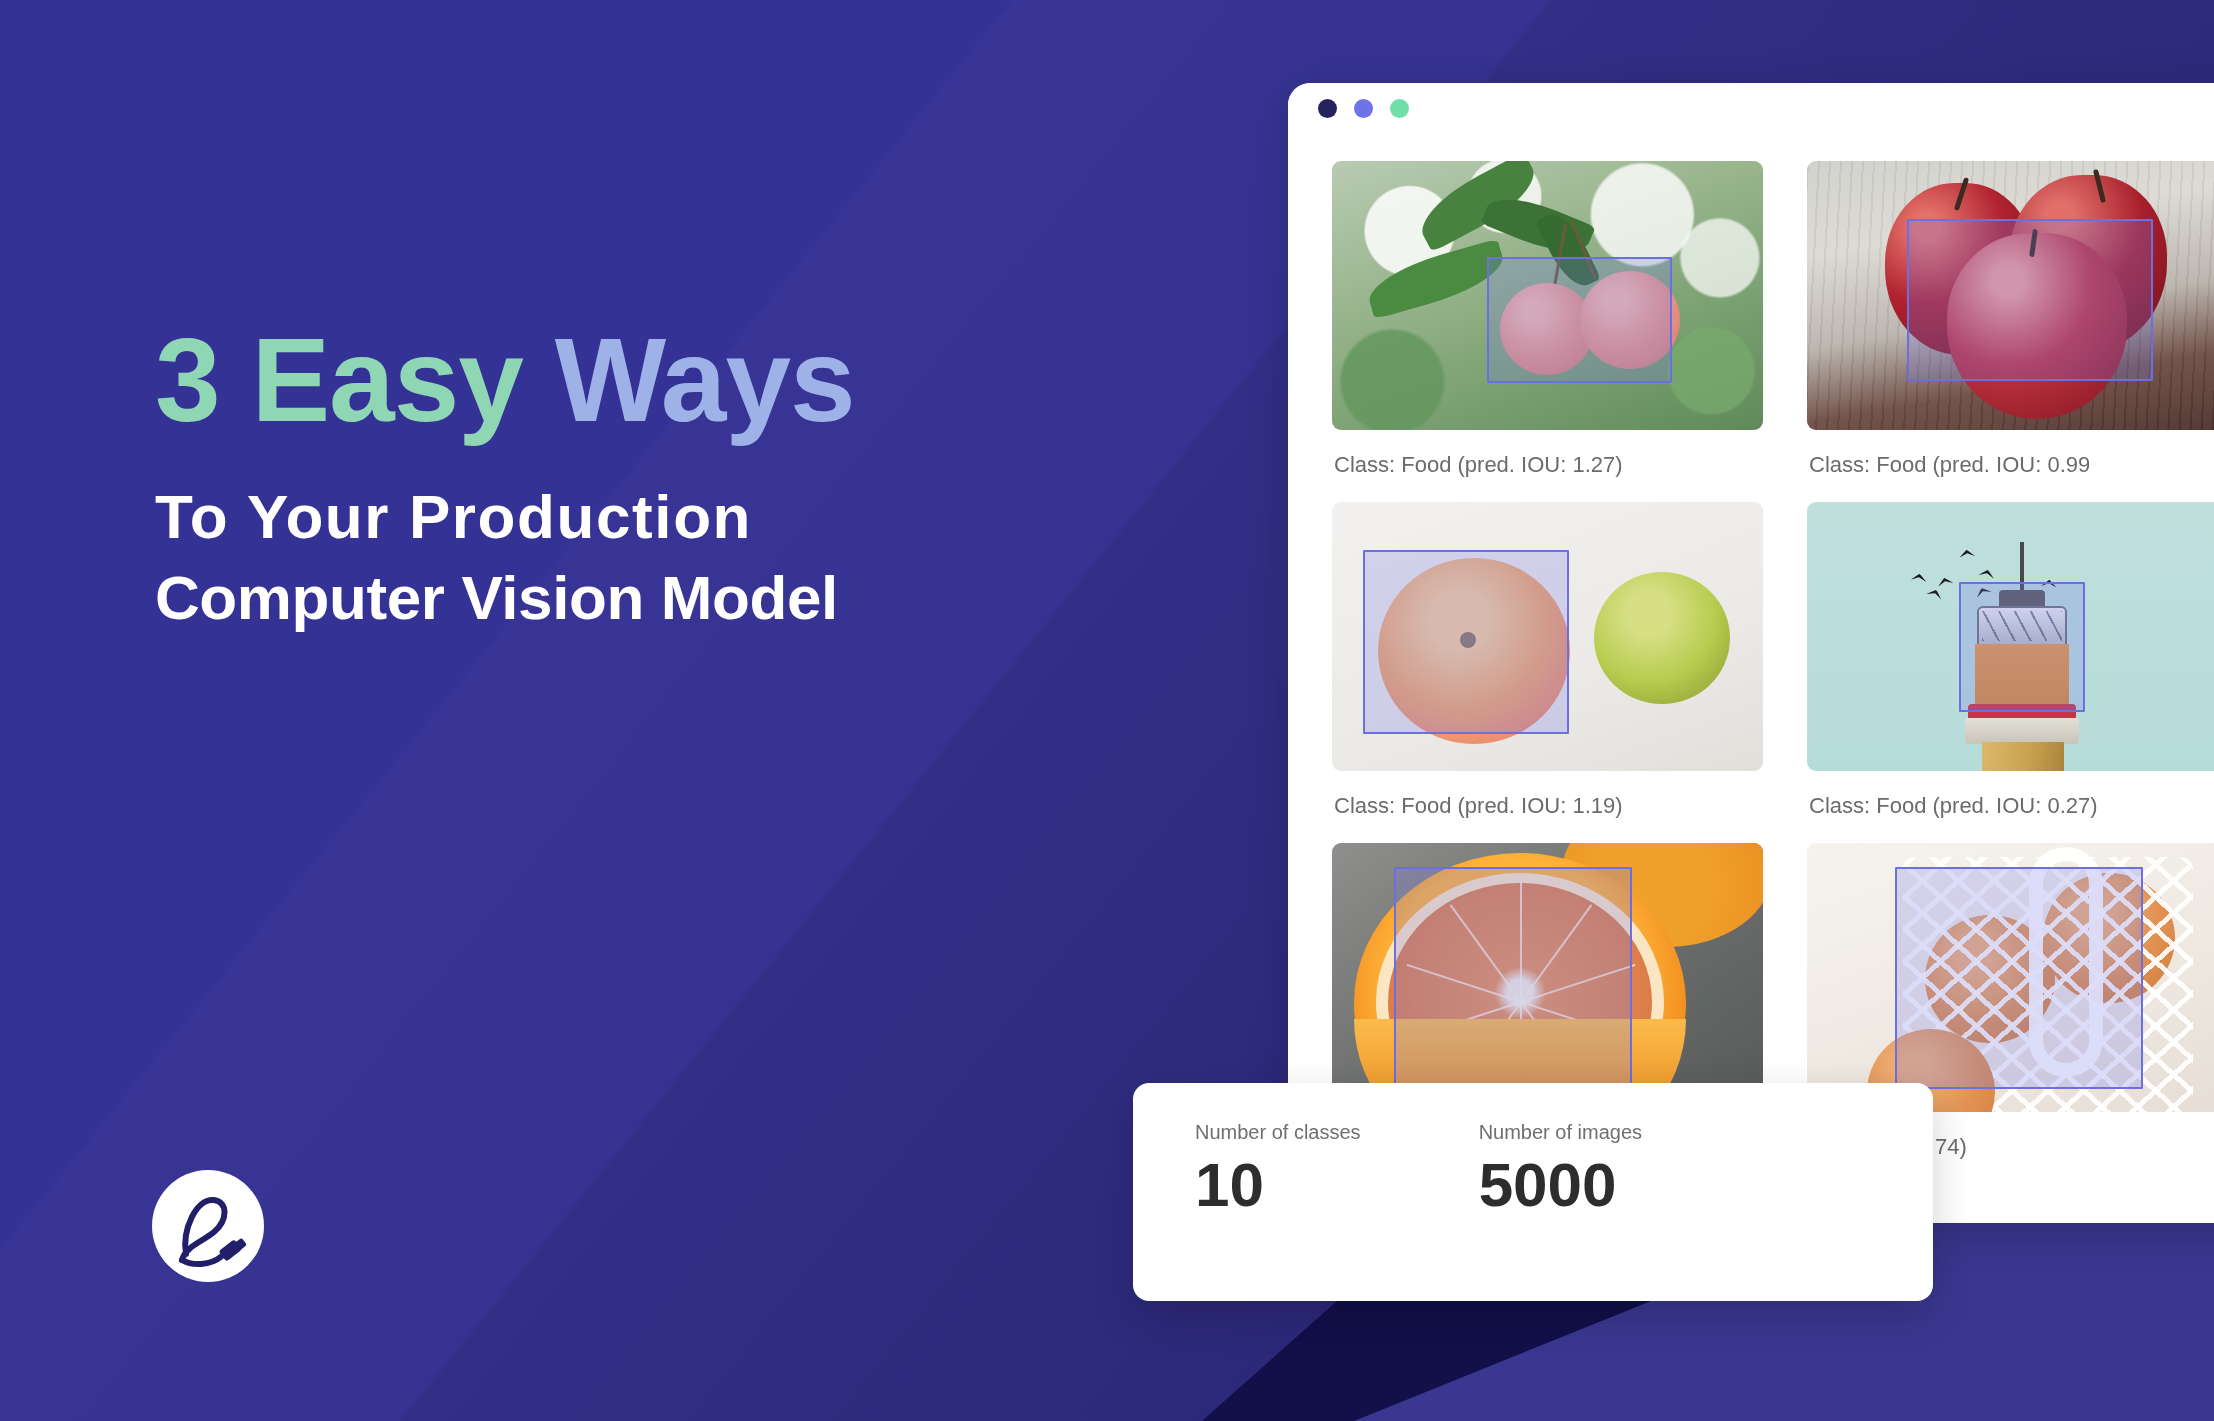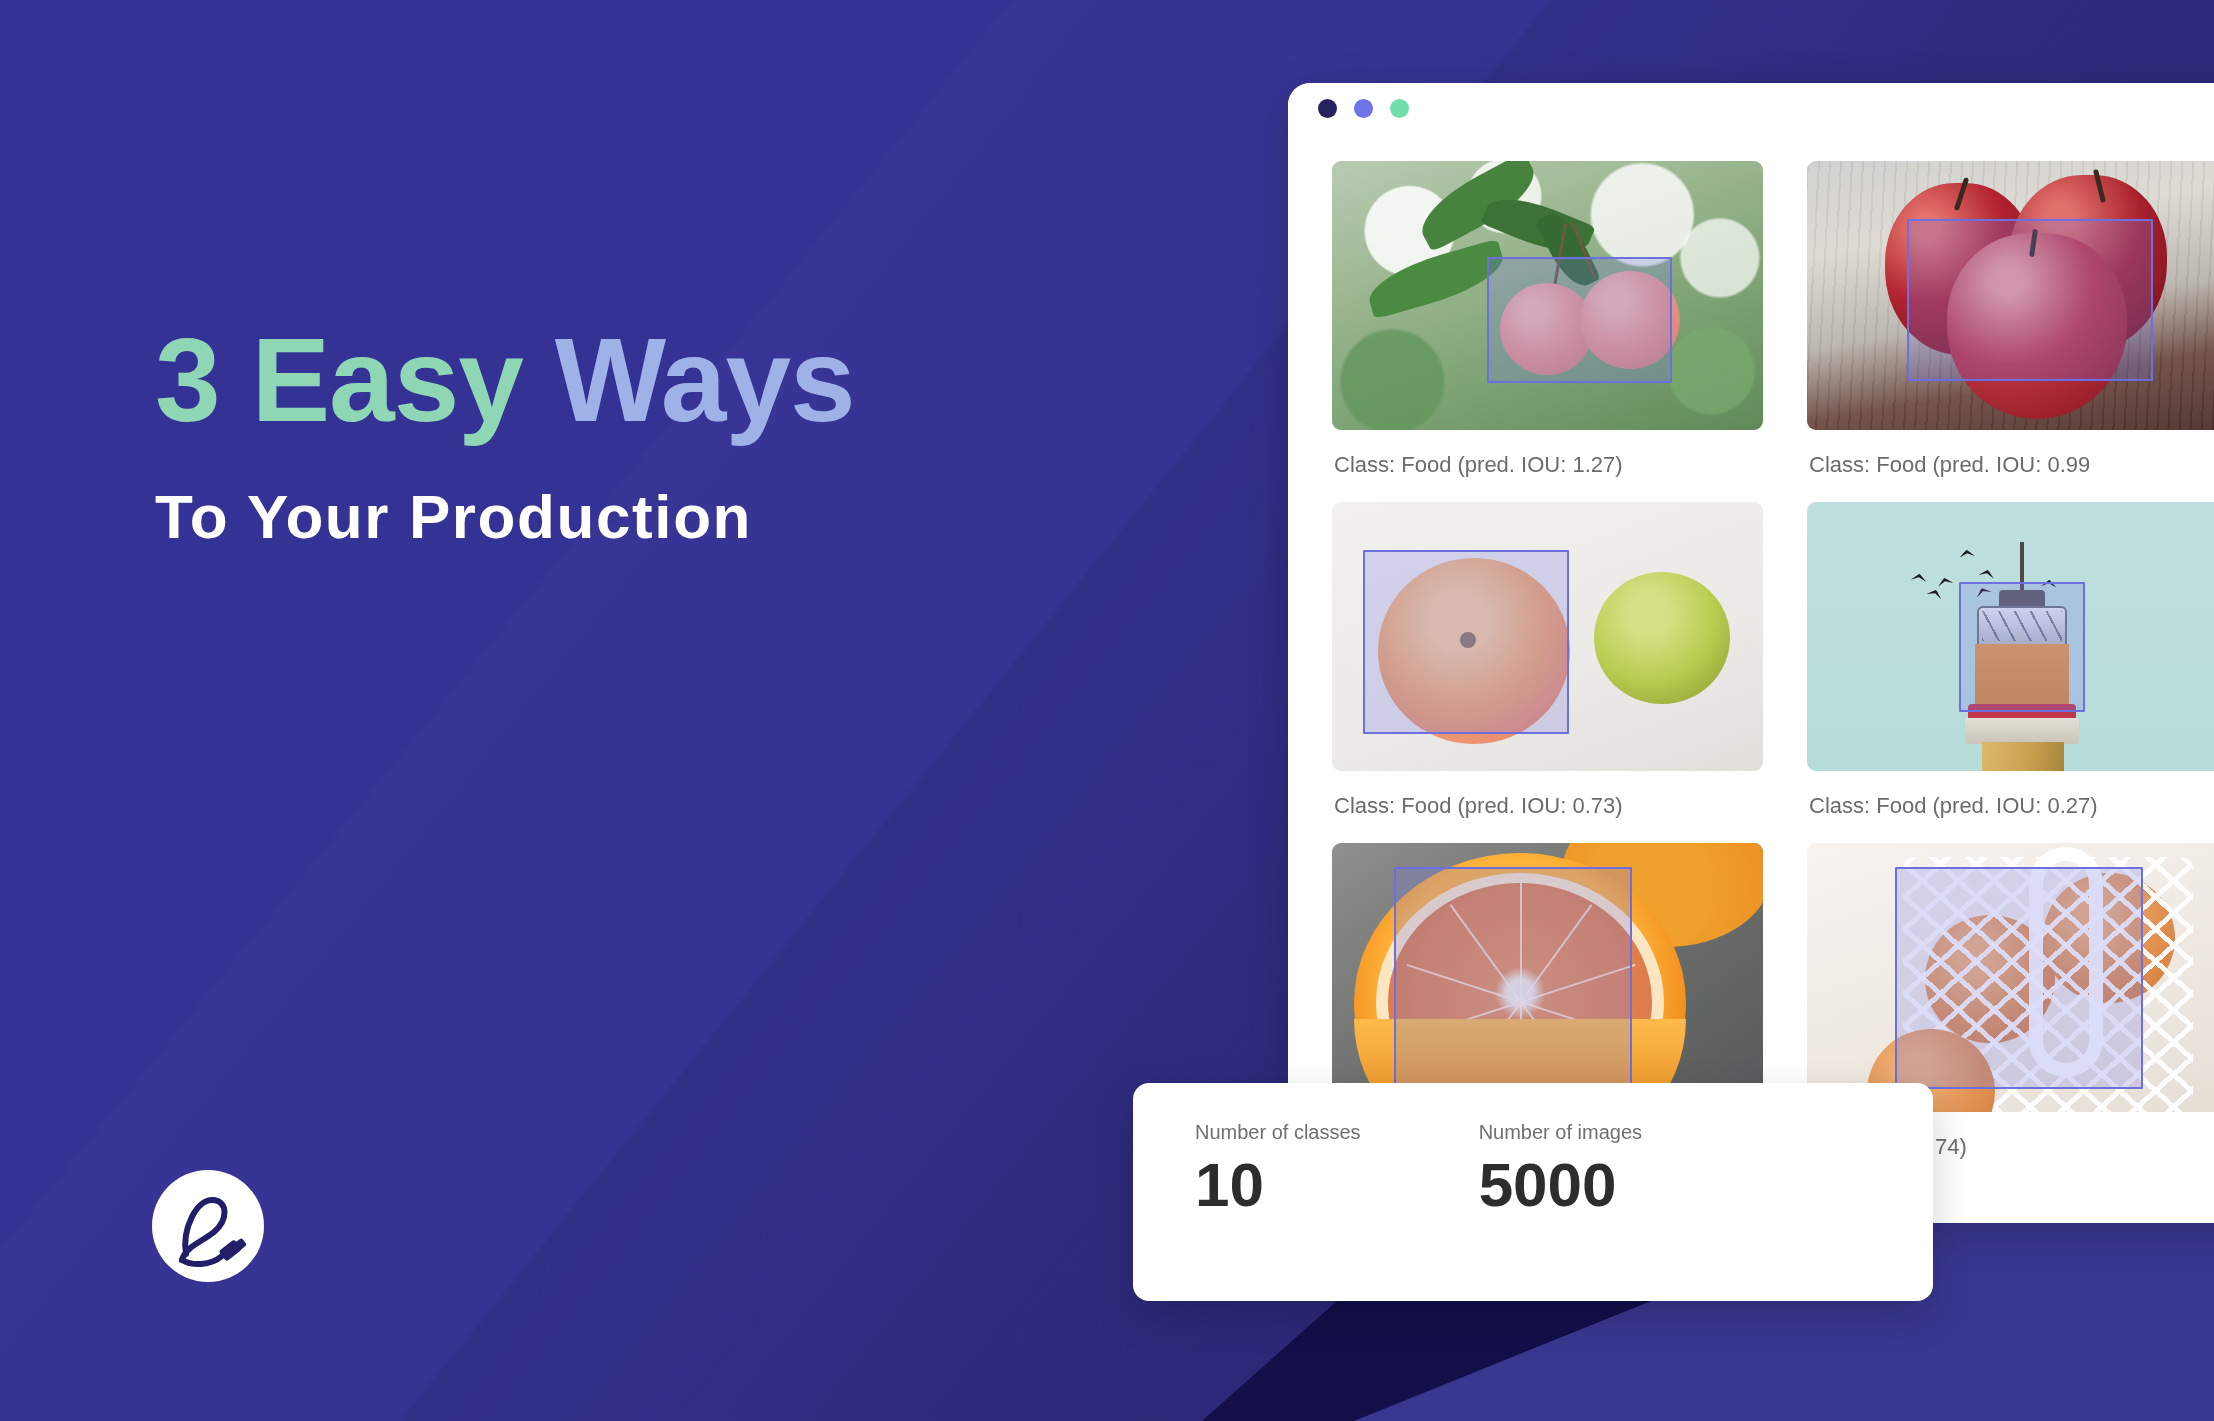--- a/index.html
+++ b/index.html
@@ -276,20 +276,21 @@
   <div class="bg-base"></div>
   <div class="bg-wedge-light"></div>
   <div class="bg-wedge-mid"></div>
   <div class="bg-triangle-dark"></div>
   <div class="bg-triangle-violet"></div>
 </div>
 
 <div id="left-col">
   <div class="headline"><span class="hl-a">3 Easy </span><span class="hl-b">Ways</span></div>
   <div class="sub-line spaced">To Your Production</div>
+  <div class="sub-line tight">Computer Vision Model</div>
 </div>
 
 <div id="logo-row">
   <div class="logo-mark">
     <svg viewBox="0 0 112 112" width="112" height="112" aria-hidden="true">
       <path d="M34 84 C30 60, 44 28, 62 30 C76 32, 76 50, 62 62 C50 72, 34 76, 30 90" fill="none" stroke="#221f68" stroke-width="6" stroke-linecap="round"></path>
       <path d="M30 90 C40 96, 58 96, 70 86" fill="none" stroke="#221f68" stroke-width="6" stroke-linecap="round"></path>
       <rect x="68" y="74" width="20" height="13" rx="3" transform="rotate(-38 78 80)" fill="#221f68"></rect>
       <rect x="84" y="70" width="9" height="9" rx="2" transform="rotate(-38 88 74)" fill="#221f68"></rect>
     </svg>
@@ -335,21 +336,21 @@
       <div class="caption">Class: Food (pred. IOU: 0.99</div>
     </div>
 
     <div class="cell">
       <div class="thumb img-citrus">
         <div class="grapefruit"></div>
         <div class="gf-nub"></div>
         <div class="lime"></div>
         <div class="bbox" style="left:31px; top:48px; width:206px; height:184px;"></div>
       </div>
-      <div class="caption">Class: Food (pred. IOU: 0.73)</div>
+      <div class="caption">Class: Food (pred. IOU: 1.19)</div>
     </div>
 
     <div class="cell">
       <div class="thumb img-lighthouse">
         <div class="bird" style="left:104px; top:72px; transform:rotate(8deg);"></div>
         <div class="bird" style="left:130px; top:76px; transform:rotate(-14deg);"></div>
         <div class="bird" style="left:120px; top:88px; transform:rotate(20deg);"></div>
         <div class="bird" style="left:152px; top:48px; transform:rotate(-6deg);"></div>
         <div class="bird" style="left:172px; top:68px; transform:rotate(14deg);"></div>
         <div class="bird" style="left:168px; top:86px; transform:rotate(-22deg);"></div>

